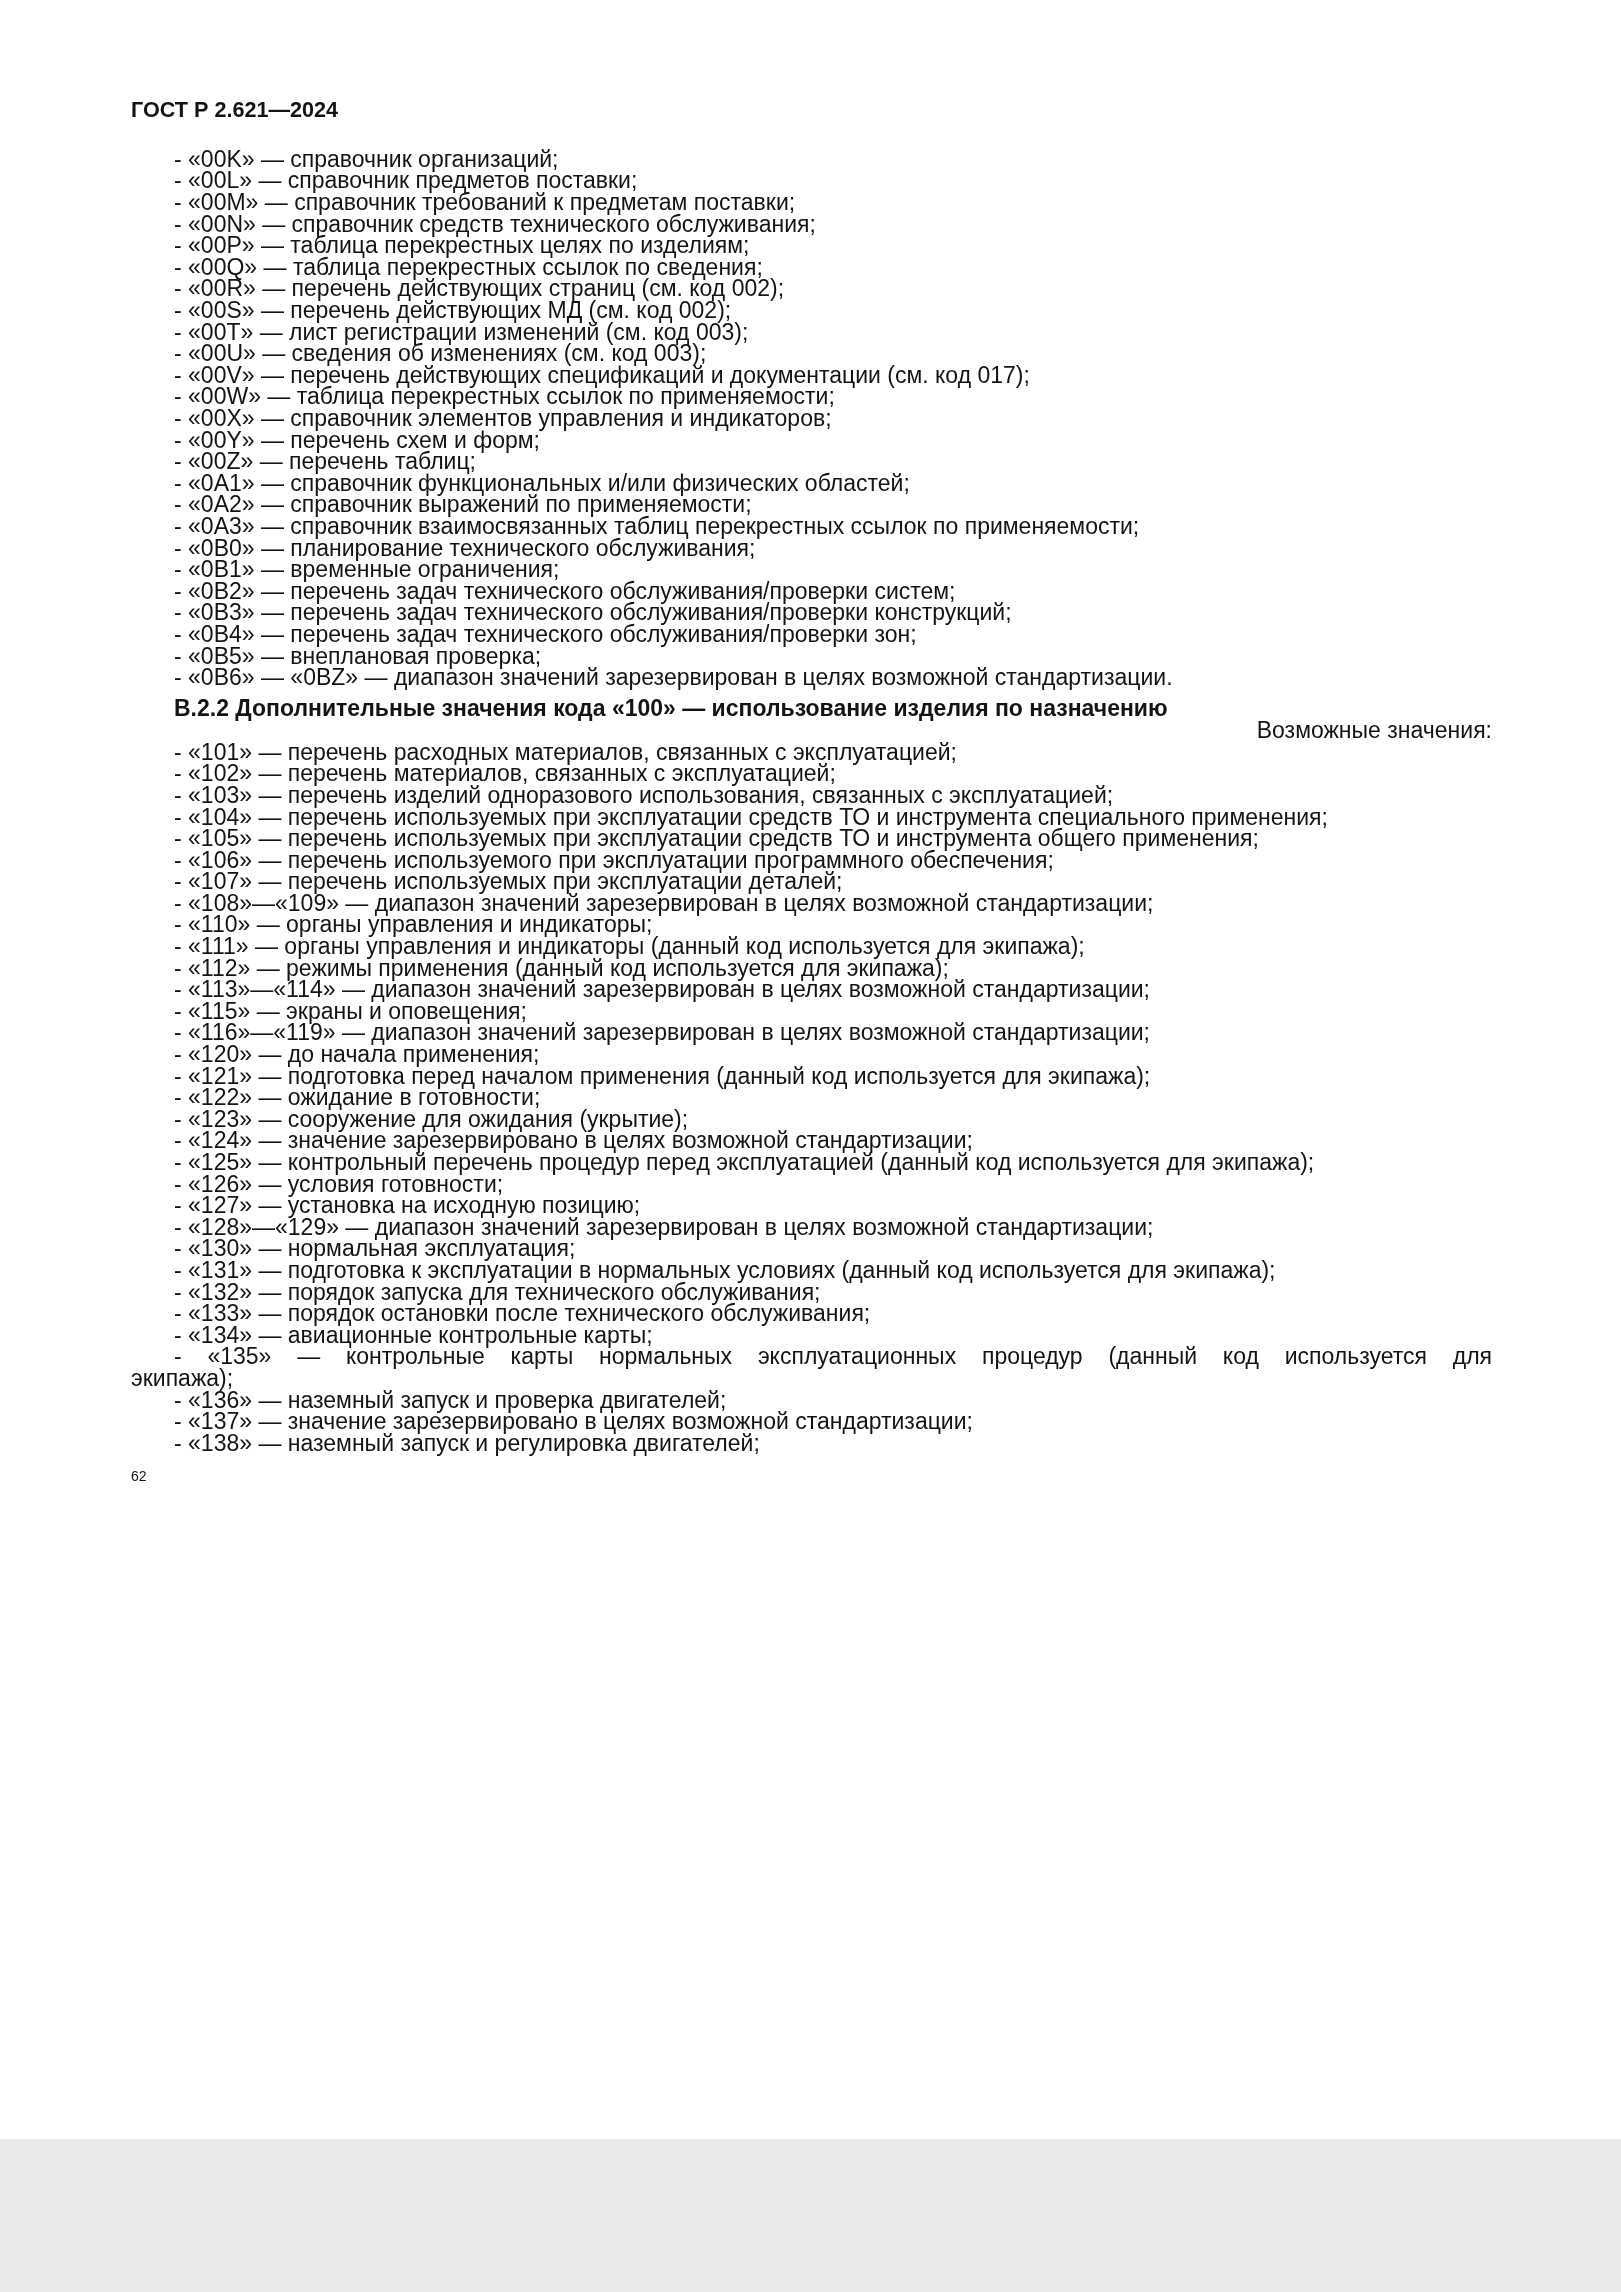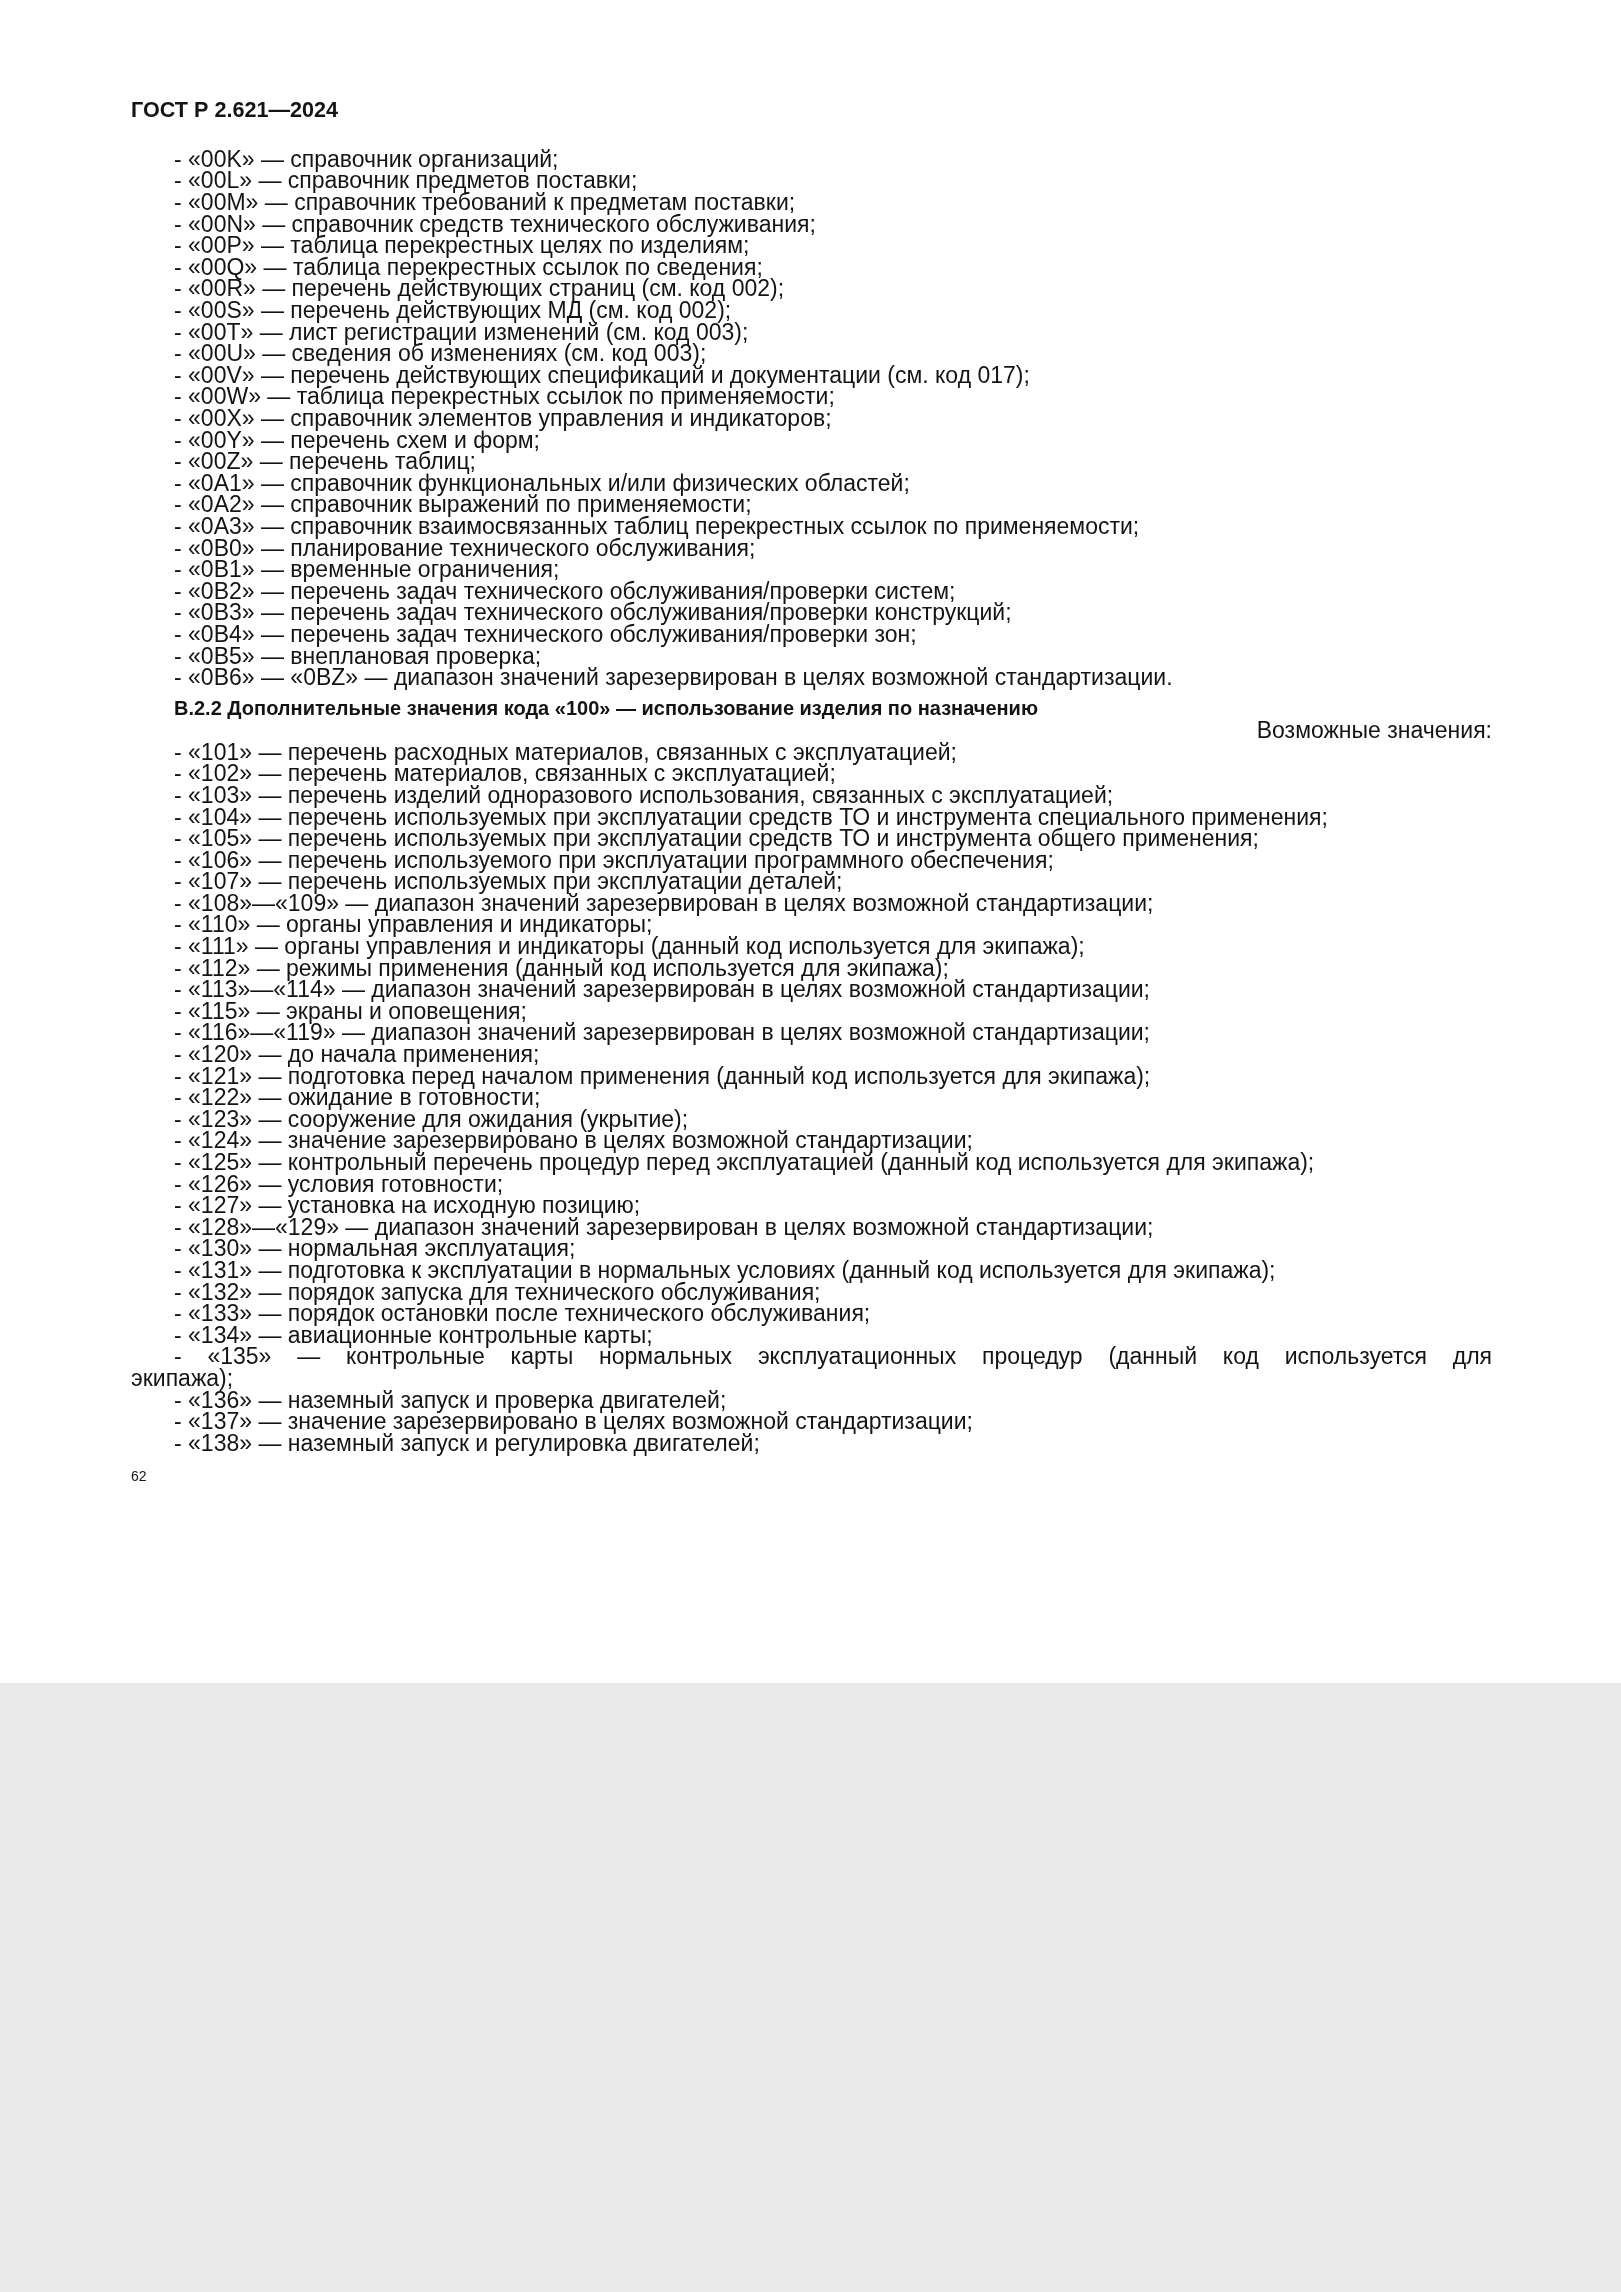--- a/index.html
+++ b/index.html
@@ -3,21 +3,21 @@
 <meta charset="utf-8">
 <style>
   html, body {
     margin: 0;
     padding: 0;
     background: #e9e9e9;
   }
   .page {
     position: relative;
     width: 1621px;
-    height: 1683px;
+    height: 2139px;
     margin: 0 auto;
     background: #ffffff;
     box-sizing: border-box;
     padding: 98px 129px 0 131px;
     font-family: "Liberation Sans", sans-serif;
     color: #141414;
   }
   .header {
     font-weight: bold;
     font-size: 21.6px;
@@ -27,21 +27,21 @@
   .li {
     margin: 0;
     font-size: 23px;
     line-height: 21.6px;
     text-align: justify;
     text-indent: 43px;
   }
   .heading {
     margin: 8.8px 0 1px 0;
     font-weight: bold;
-    font-size: 20px;
+    font-size: 23px;
     line-height: 21.6px;
     text-indent: 43px;
   }
   .intro {
     text-align: right;
   }
   
   .l1 {
     display: block;
     text-indent: 43px;

